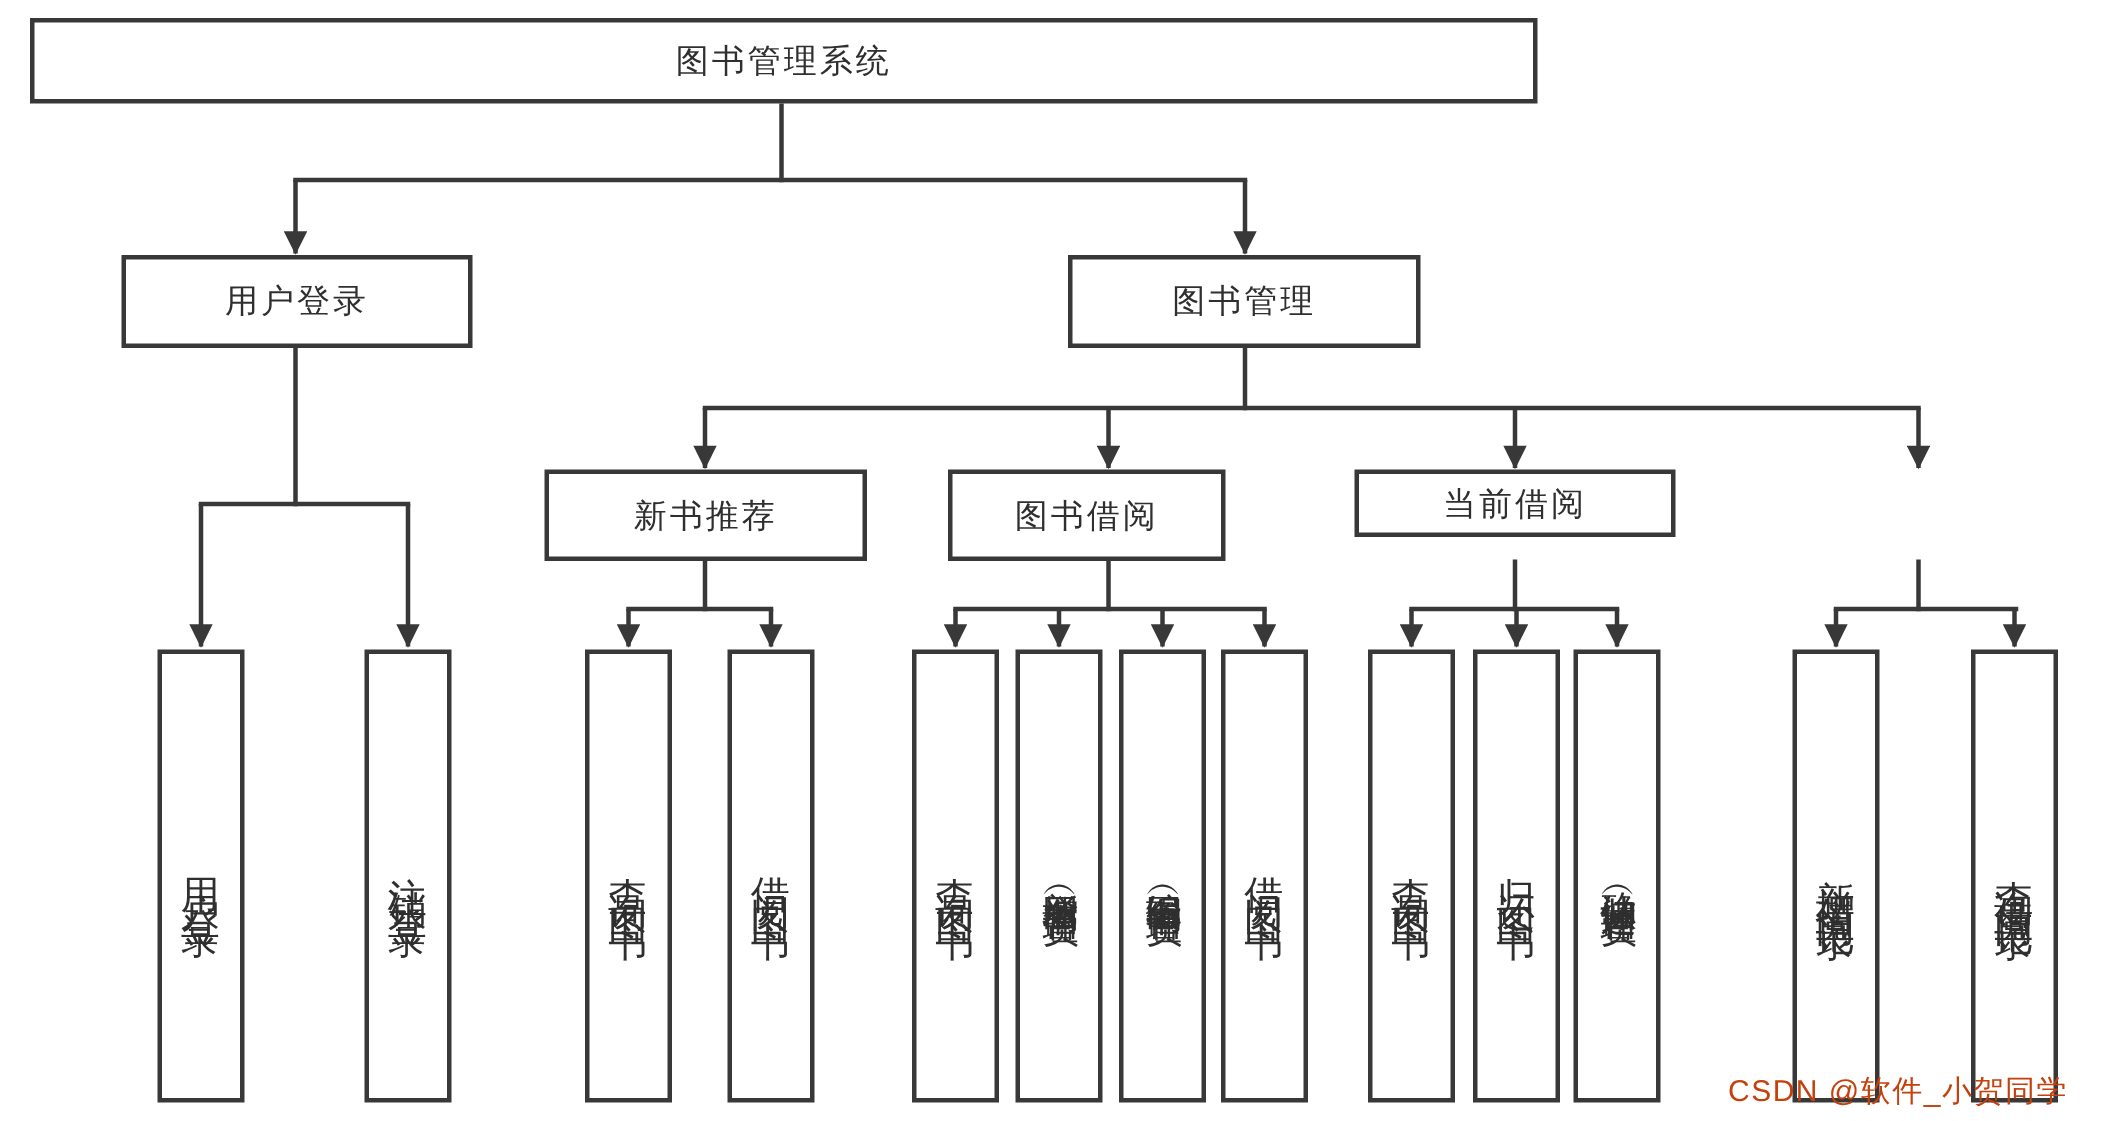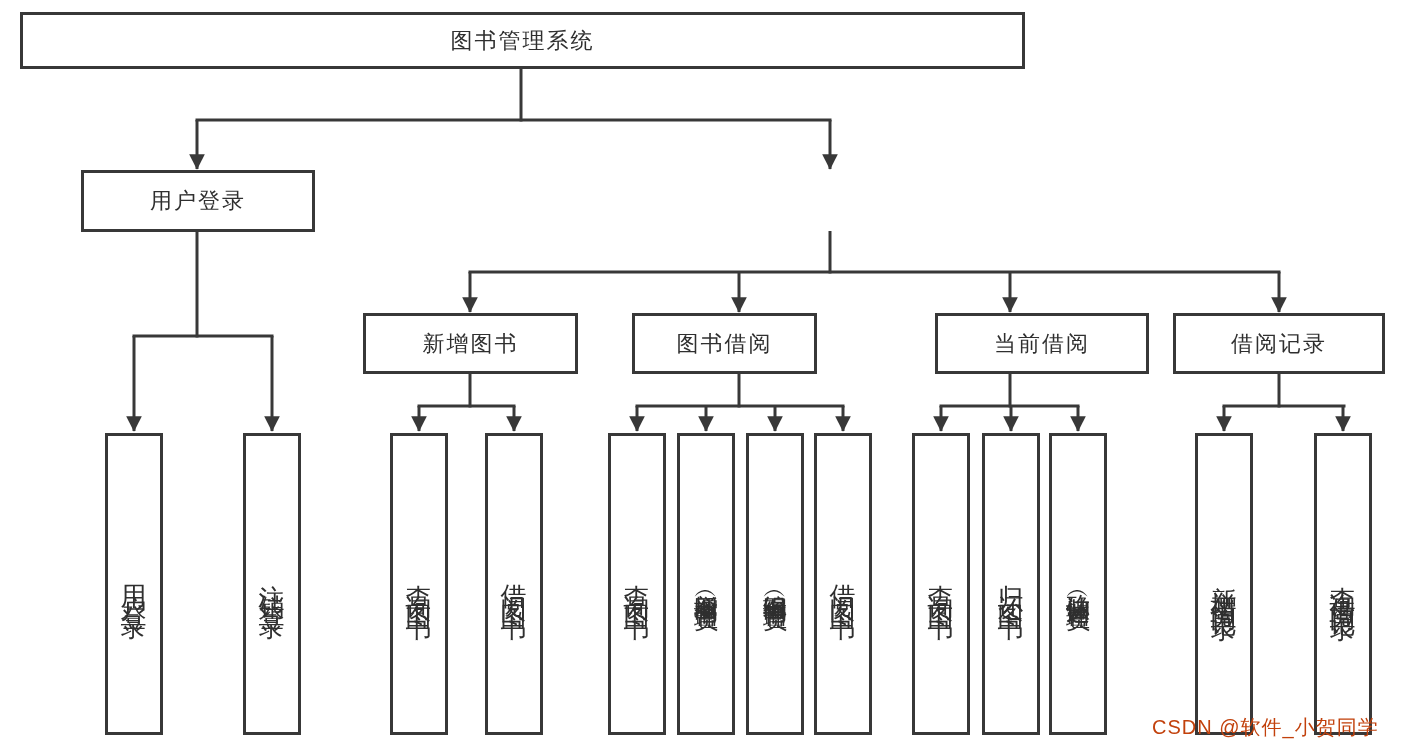--- a/index.html
+++ b/index.html
@@ -103,25 +103,25 @@
 
     <line x1="1279" y1="373" x2="1279" y2="407.5"></line>
     <line x1="1222.5" y1="406" x2="1345.5" y2="406"></line>
     <line x1="1224" y1="406" x2="1224" y2="431" marker-end="url(#arr)"></line>
     <line x1="1343" y1="406" x2="1343" y2="431" marker-end="url(#arr)"></line>
   </svg>
 
   <div class="box hbox" style="left:20px; top:12px; width:1005px; height:57px;">图书管理系统</div>
 
   <div class="box hbox" style="left:81px; top:170px; width:234px; height:62px;">用户登录</div>
+  <div class="box hbox" style="left:712px; top:170px; width:235px; height:62px;">图书管理</div>
 
-  <div class="box hbox" style="left:363px; top:313px; width:215px; height:61px;">新增图书</div>
+  <div class="box hbox" style="left:363px; top:313px; width:215px; height:61px;">新书推荐</div>
   <div class="box hbox" style="left:632px; top:313px; width:185px; height:61px;">图书借阅</div>
-  <div class="box hbox" style="left:903px; top:313px; width:214px; height:61px;margin-left:32px;">当前借阅</div>
-  <div class="box hbox" style="left:1173px; top:313px; width:212px; height:61px;">借阅记录</div>
+  <div class="box hbox" style="left:903px; top:313px; width:214px; height:45px;">当前借阅</div>
 
   <div class="box leaf ls-s" style="left:105px;">
     <span>用户登录</span>
   </div>
   <div class="box leaf ls-s" style="left:243px;">
     <span>注销登录</span>
   </div>
   <div class="box leaf ls-s" style="left:390px;">
     <span>查询图书</span>
   </div>

